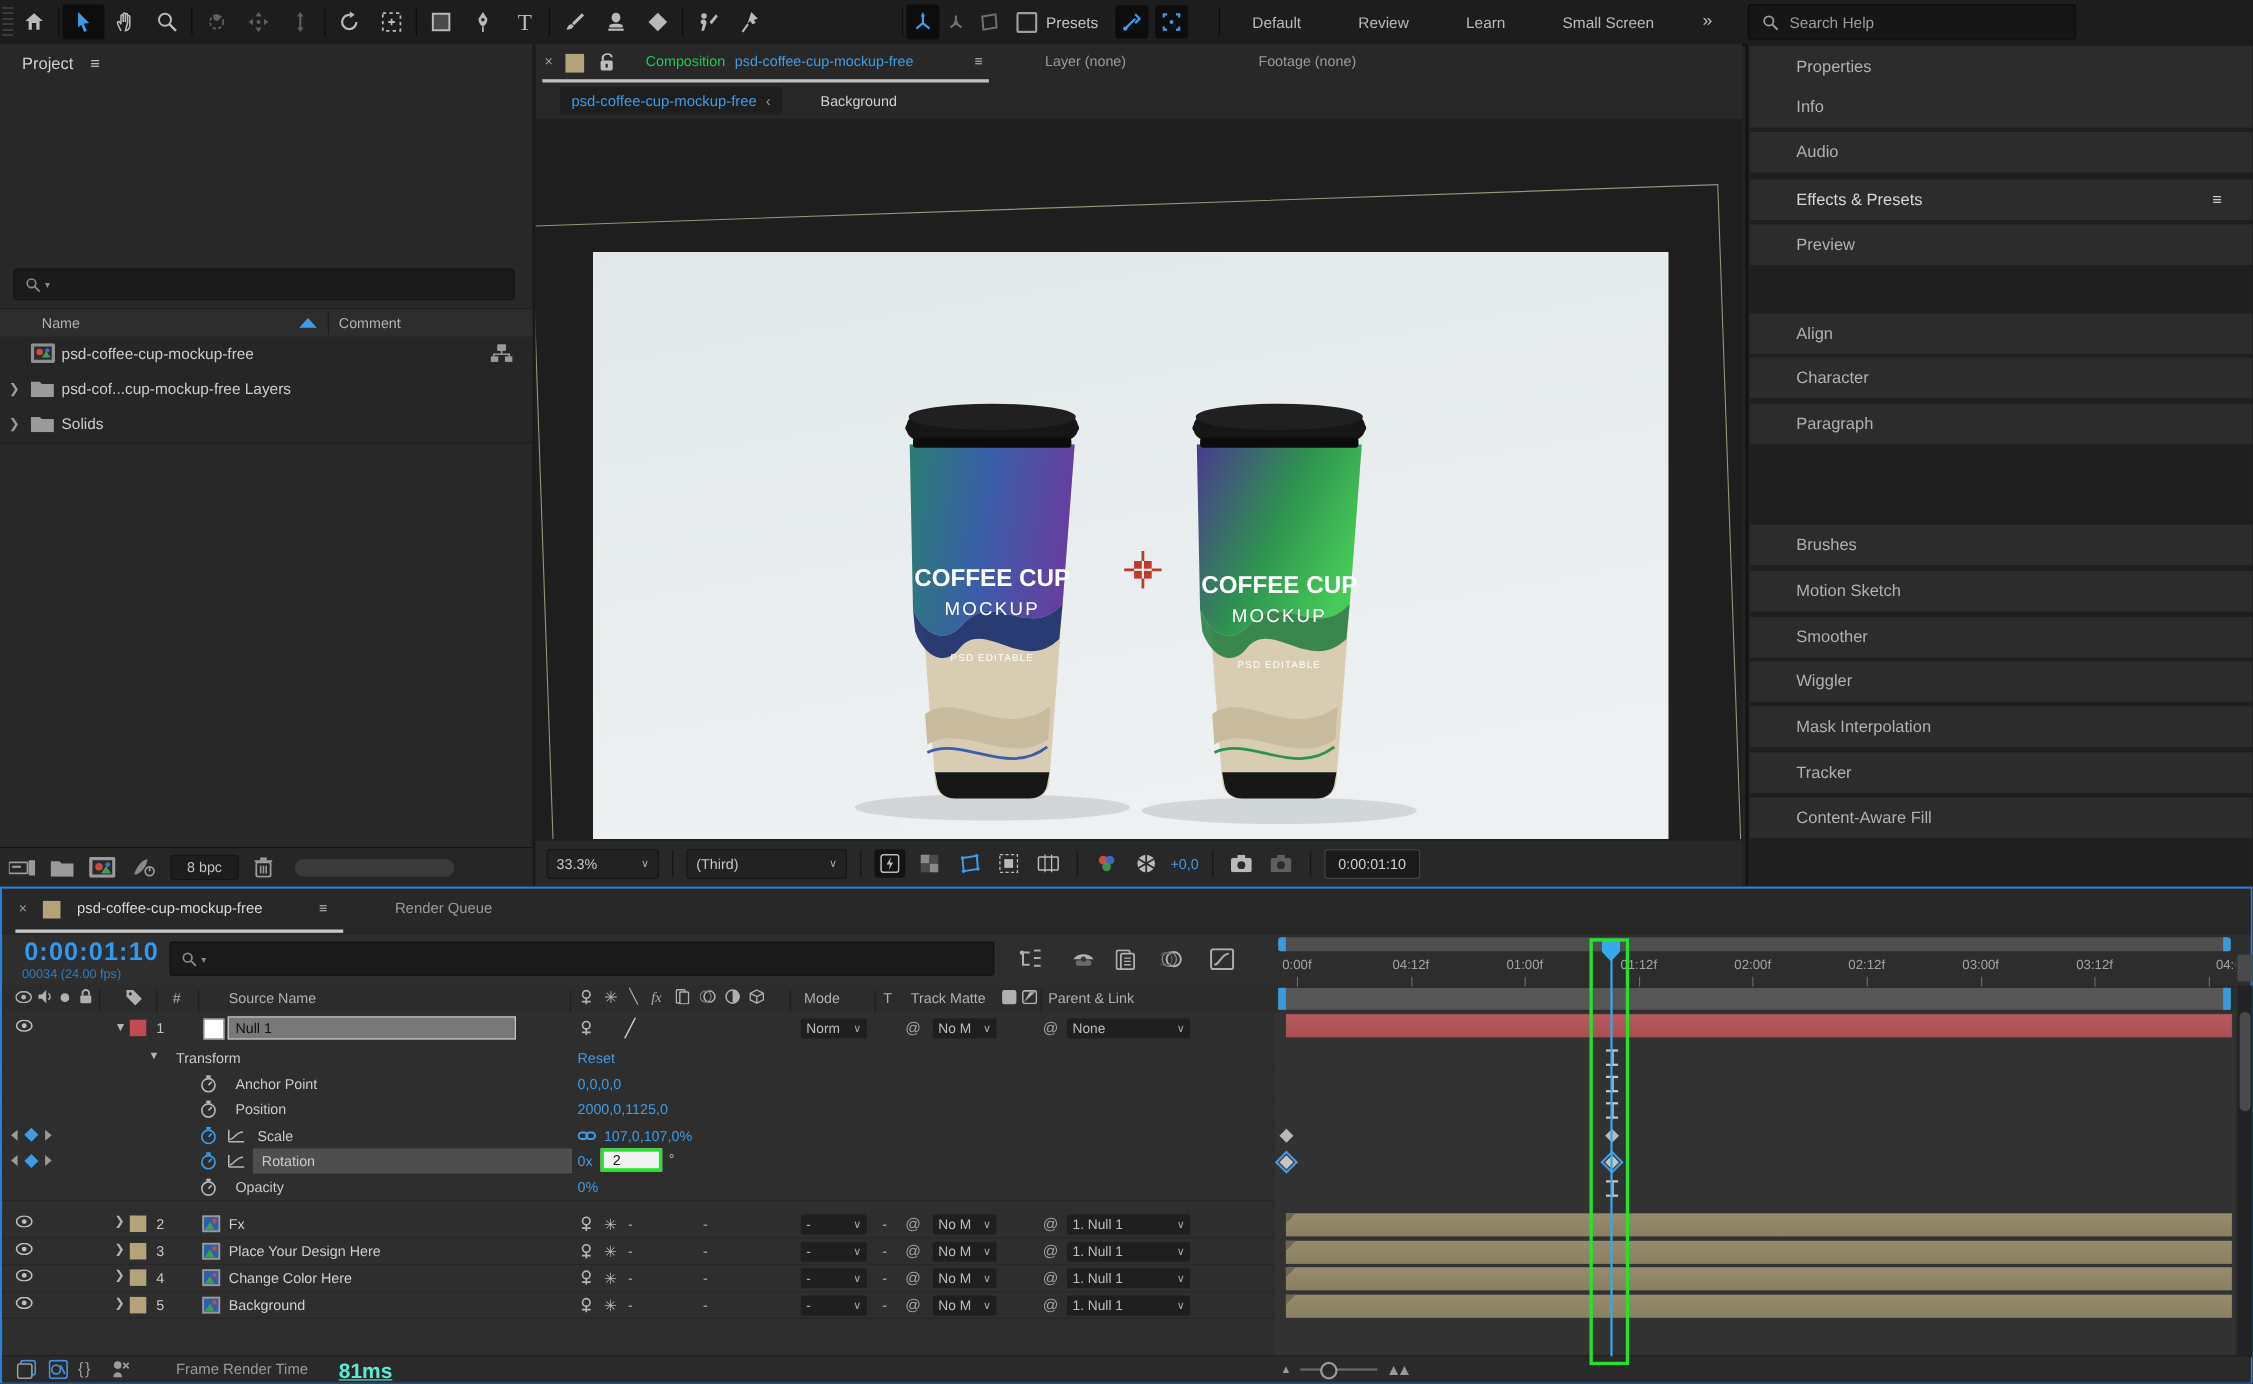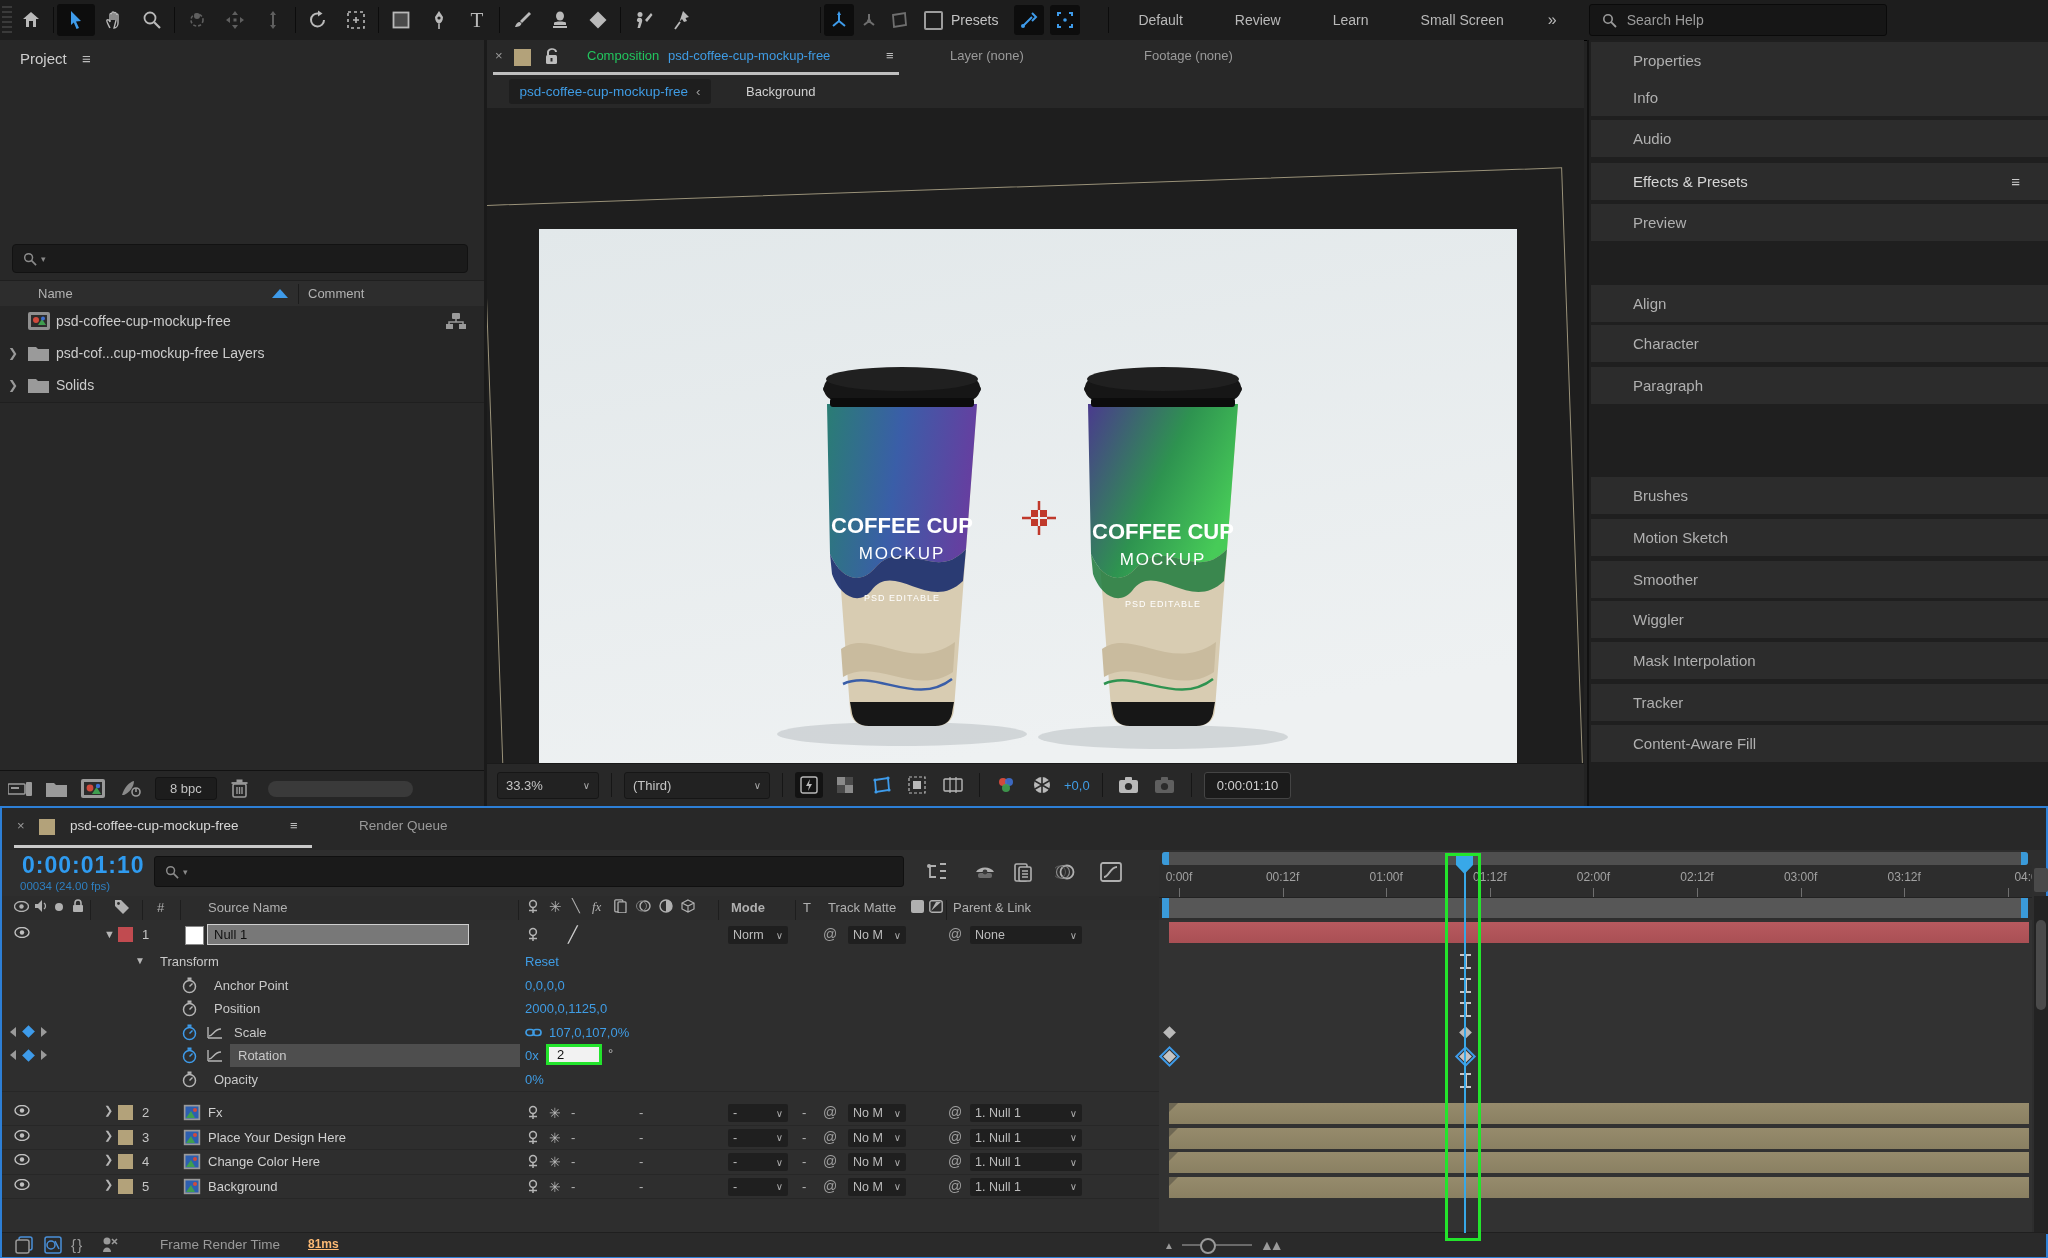--- a/index.html
+++ b/index.html
@@ -142,21 +142,21 @@
   .ibeam span{position:absolute;left:4.5px;top:0;width:2px;height:15px;background:#c9c9c9;}
   #playline{position:absolute;left:1462px;top:46px;width:2px;height:379px;background:#38a8e8;z-index:5;}
   #playhead{position:absolute;left:1454px;top:46px;width:17px;height:20px;background:#38a8e8;z-index:6;
      clip-path:polygon(0 0,100% 0,100% 55%,50% 100%,0 55%);}
   #vscroll{position:absolute;left:2032px;top:88px;width:14px;height:338px;background:#232323;}
   #vscroll .thumb{position:absolute;left:2px;top:24px;width:10px;height:90px;background:#4a4a4a;border-radius:5px;}
   #compmarker{position:absolute;left:2032px;top:60px;width:14px;height:24px;background:#4a4a4a;border-radius:2px;}
 
   #tlfooter{position:absolute;left:0;top:424px;width:2044px;height:24px;background:#2a2a2a;border-top:1px solid #1f1f1f;}
   #tlfooter .stlabel{position:absolute;left:158px;top:4px;color:#9a9a9a;font-size:13.5px;}
-  #tlfooter .stval{position:absolute;left:306px;top:4px;color:#fdba74;font-size:12px;font-weight:bold;text-decoration:underline;}
+  #tlfooter .stval{position:absolute;left:306px;top:4px;color:#5eead4;font-size:19px;font-weight:bold;text-decoration:underline;}
   #zoomslider{position:absolute;left:1162px;top:2px;width:150px;height:20px;display:flex;align-items:center;gap:8px;color:#9a9a9a;}
   #zoomslider .track{width:70px;height:2px;background:#6a6a6a;position:relative;}
   #zoomslider .knob{position:absolute;left:18px;top:-6px;width:12px;height:12px;border:2px solid #9a9a9a;border-radius:50%;background:#2a2a2a;}
 
   
   .anno{position:absolute;border:3px solid #23e42c;z-index:50;pointer-events:none;}
   #rotvalbox{position:absolute;left:544px;top:0px;width:56px;height:21px;background:#f2f2f2;border:3px solid #23e42c;
      box-sizing:border-box;color:#111;display:flex;align-items:center;padding-left:8px;font-size:13px;}
 </style>
 </head>
@@ -700,21 +700,21 @@
         </svg>
     </div>
 
     <div id="workarea">
         <span class="capL"></span>
         <span class="capR"></span>
       </div>
     <div id="ruler">
         <span class="tick-label" style="left: -10px;">0:00f</span>
         <span class="tick-line" style="left: 20px;"></span>
-        <span class="tick-label" style="left: 93.6px;">00:12f</span>
+        <span class="tick-label" style="left: 93.6px;">04:12f</span>
         <span class="tick-line" style="left: 123.6px;"></span>
         <span class="tick-label" style="left: 197.2px;">01:00f</span>
         <span class="tick-line" style="left: 227.2px;"></span>
         <span class="tick-label" style="left: 300.8px;">01:12f</span>
         <span class="tick-line" style="left: 330.8px;"></span>
         <span class="tick-label" style="left: 404.4px;">02:00f</span>
         <span class="tick-line" style="left: 434.4px;"></span>
         <span class="tick-label" style="left: 508px;">02:12f</span>
         <span class="tick-line" style="left: 538px;"></span>
         <span class="tick-label" style="left: 611.6px;">03:00f</span>
@@ -788,21 +788,21 @@
             <circle cx="7" cy="7" r="6" fill="none" stroke="#b0b0b0" stroke-width="1.4"></circle>
             <path d="M7 1 A6 6 0 0 1 7 13 Z" fill="#b0b0b0"></path>
           </svg>
       </span>
       <span style="left:679px;top:3px;" class="ico">
         <svg width="14" height="14" viewBox="0 0 14 14">
             <path d="M7 1 L13 4 V10 L7 13 L1 10 V4 Z M1 4 L7 7 L13 4 M7 7 V13" fill="none" stroke="#b0b0b0" stroke-width="1.2"></path>
           </svg>
       </span>
       <span class="vline" style="left:716px;"></span>
-      <span style="left:729px;font-weight:bold;">Mode</span>
+      <span style="left:729px;">Mode</span>
       <span class="vline" style="left:793px;"></span>
       <span style="left:801px;">T</span>
       <span style="left:826px;">Track Matte</span>
       <span style="left:909px;top:4px;width:13px;height:13px;background:#b0b0b0;border-radius:2px;display:inline-block;"></span>
       <span style="left:927px;top:4px;" class="ico">
         <svg width="14" height="13" viewBox="0 0 14 13">
             <rect x="0.8" y="0.8" width="12.4" height="11.4" rx="2" fill="none" stroke="#b0b0b0" stroke-width="1.4"></rect>
             <path d="M2 11 L12 2 H7 Z" fill="#b0b0b0"></path>
           </svg>
       </span>

